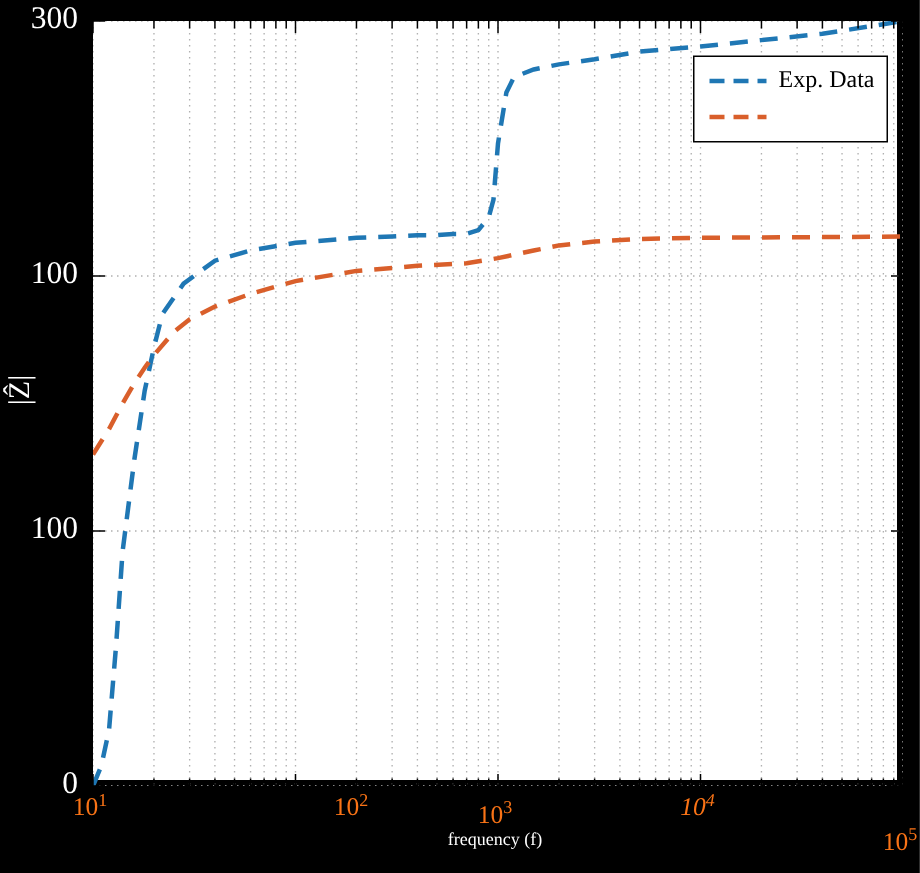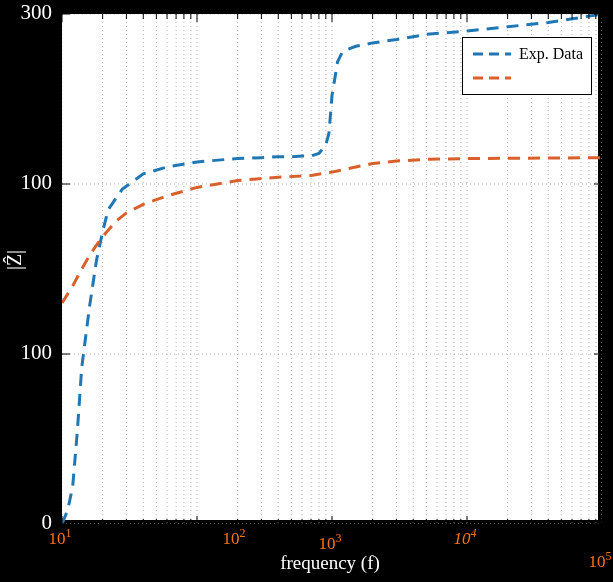--- a/index.html
+++ b/index.html
@@ -39,21 +39,21 @@
     font-size: 20px;
     white-space: nowrap;
   }
   .xlabel {
     position: absolute;
     left: 60px;
     width: 540px;
     top: 552px;
     text-align: center;
     color: #fff;
-    font-size: 19px;
+    font-size: 12px;
   }
   .xtick-label {
     position: absolute;
     color: #f97316;
     font-size: 17px;
     transform: translateX(-50%);
   }
   .ytick-label {
     position: absolute;
     color: #fff;

